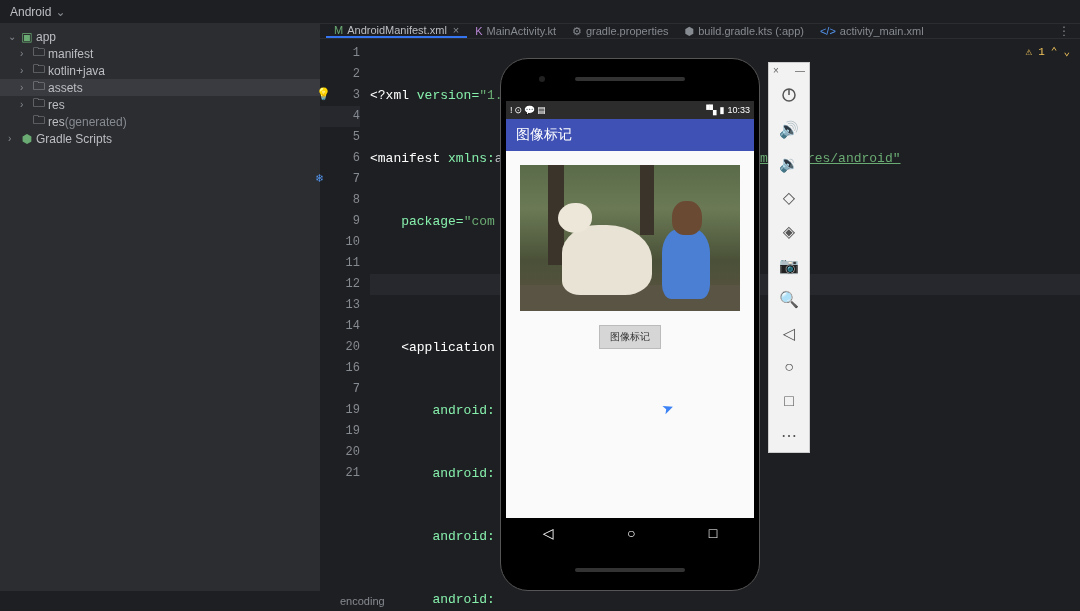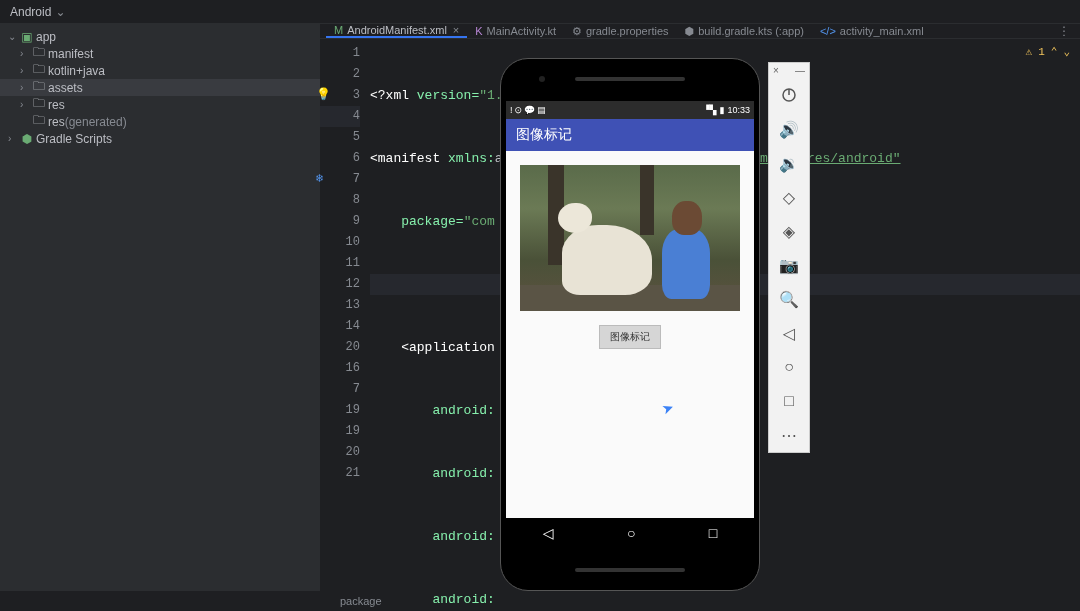--- a/index.html
+++ b/index.html
@@ -439,21 +439,21 @@
         
         
         
         
       </div>
     </div>
   </div>
 </div>
 
 <div class="breadcrumb">
-  <span>package</span>
+  <span>encoding</span>
 </div>
 
 <div class="emulator">
   <div class="phone-frame">
     <div class="phone-speaker"></div>
     <div class="phone-camera-dot"></div>
     <div class="phone-screen">
       <div class="status-bar">
         <div class="status-left">
           <span>!</span>

